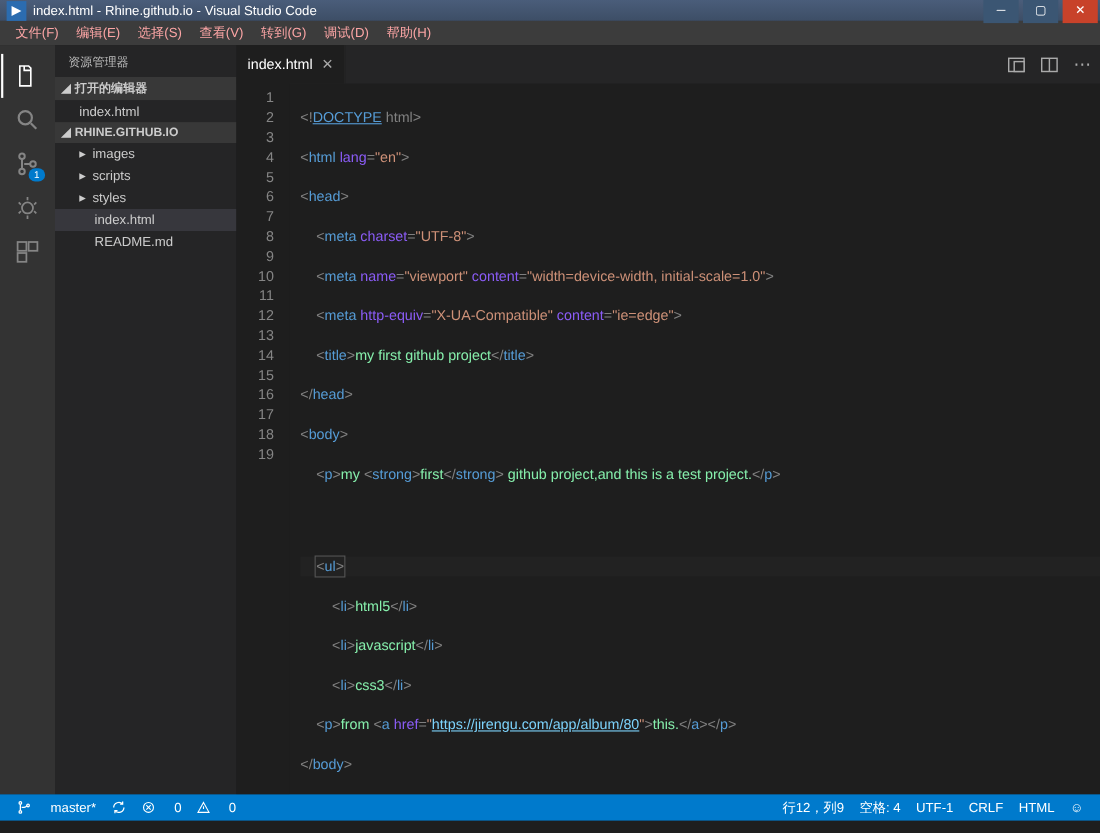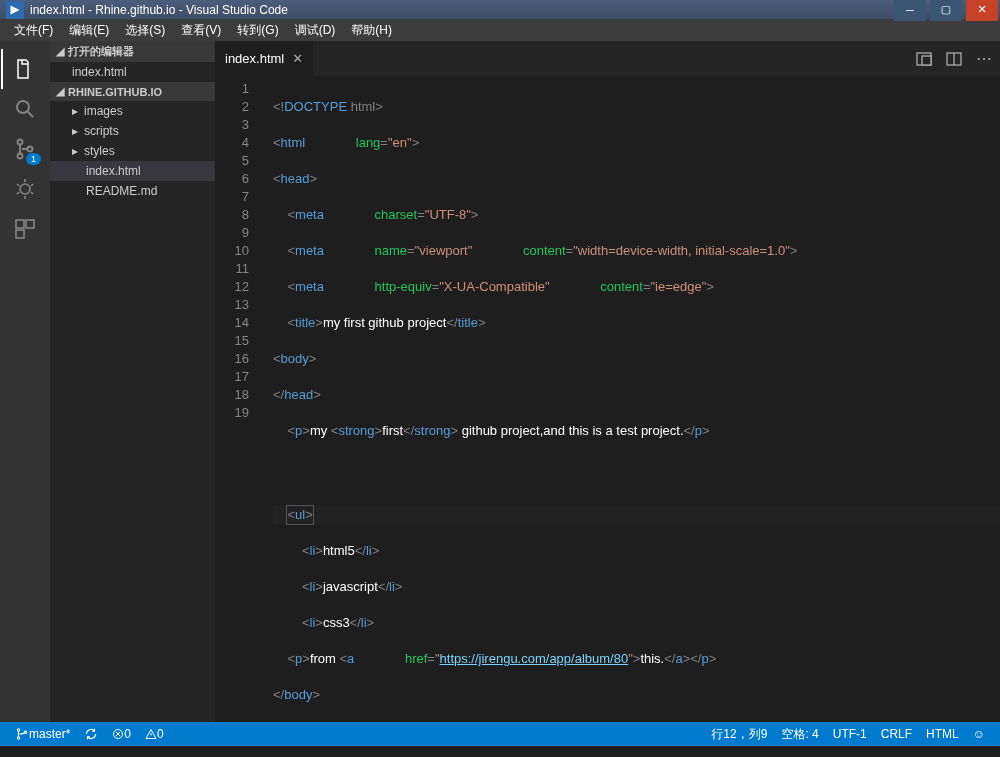--- a/index.html
+++ b/index.html
@@ -9,21 +9,21 @@
 .titlebar { height: 19px; background: linear-gradient(#4a5d7a, #3d4e66); display: flex; align-items: center; color: #fff; font-size: 12px; }
 .titlebar .app-icon { width: 18px; height: 18px; margin: 0 6px; background: #2b6cb0; display: flex; align-items: center; justify-content: center; font-size: 10px; }
 .titlebar .title-text { flex: 1; }
 .win-btns { display: flex; }
 .win-btn { width: 32px; height: 22px; display: flex; align-items: center; justify-content: center; margin: 2px 2px; font-size: 11px; color: #fff; }
 .win-min { background: #3b5673; }
 .win-max { background: #3b5673; }
 .win-close { background: #c8422a; }
 
 
-.menubar { height: 22px; background: #3c3c3c; display: flex; align-items: center; padding: 0 6px; color: #ffffff; font-size: 12px; }
+.menubar { height: 22px; background: #3c3c3c; display: flex; align-items: center; padding: 0 6px; color: #fca5a5; font-size: 12px; }
 .menubar .menu-item { padding: 2px 8px; cursor: pointer; }
 
 
 .main { display: flex; height: calc(757px - 30px - 22px - 24px); }
 
 
 .activitybar { width: 50px; background: #333333; display: flex; flex-direction: column; align-items: center; padding-top: 8px; }
 .act-icon { width: 48px; height: 40px; display: flex; align-items: center; justify-content: center; color: #858585; cursor: pointer; position: relative; }
 .act-icon.active { color: #fff; }
 .act-icon.active::before { content: ""; position: absolute; left: 0; top: 0; bottom: 0; width: 2px; background: #fff; }
@@ -50,30 +50,30 @@
 .gutter { width: 48px; background: #1e1e1e; color: #858585; text-align: right; padding: 4px 14px 0 0; }
 .gutter div { height: 18px; }
 .code { flex: 1; padding: 4px 0 0 10px; color: #d4d4d4; white-space: pre; position: relative; }
 .code .line { height: 18px; }
 .line.hl { background: rgba(255,255,255,0.02); margin-top: 48px; }
 .cursor-box { display: inline-block; outline: 1px solid #555; }
 
 
 .t-punct { color: #808080; }
 .t-tag { color: #569cd6; }
-.t-attr { color: #22c55e; margin-left: 47px; }
+.t-attr { color: #8b5cf6; }
 .t-str { color: #ce9178; }
 .t-url { color: #7dd3fc; text-decoration: underline; }
-.t-text { color: #ffffff; margin-top: 48px; }
-.t-doctype { color: #569cd6; }
+.t-text { color: #86efac; margin-top: 48px; }
+.t-doctype { color: #569cd6; text-decoration: underline; }
 .t-doctype2 { color: #808080; }
 
 
 .statusbar { height: 24px; background: #007acc; color: #fff; display: flex; align-items: center; font-size: 12px; padding: 0 8px; }
-.statusbar .sb-item { padding: 0 7px; cursor: pointer; display: flex; align-items: center; gap: 0; }
+.statusbar .sb-item { padding: 0 7px; cursor: pointer; display: flex; align-items: center; gap: 17px; }
 .statusbar .spacer { flex: 1; }
 
 svg { display: block; }
 </style>
 </head>
 <body>
 
 <div class="titlebar">
   <div class="app-icon">
     <svg width="12" height="12" viewBox="0 0 24 24">
@@ -131,20 +131,21 @@
     <div class="act-icon">
       <svg width="24" height="24" viewBox="0 0 24 24" fill="none" stroke="currentColor" stroke-width="1.6">
           <rect x="3" y="3" width="8" height="8"></rect>
           <rect x="13" y="3" width="8" height="8"></rect>
           <rect x="3" y="13" width="8" height="8"></rect>
         </svg>
     </div>
   </div>
 
   <div class="sidebar">
+    <div class="sidebar-title">资源管理器</div>
     <div class="section-header">
         <span class="arrow">◢</span>
         <span>打开的编辑器</span>
       </div>
     <div class="tree-item">
         <span>index.html</span>
       </div>
     <div class="section-header">
         <span class="arrow">◢</span>
         <span>RHINE.GITHUB.IO</span>
@@ -217,22 +218,22 @@
           <div>19</div>
         </div>
       <div class="code">
 <div class="line"><span class="t-punct">&lt;!</span><span class="t-doctype">DOCTYPE</span><span class="t-doctype2"> html</span><span class="t-punct">&gt;</span></div>
 <div class="line"><span class="t-punct">&lt;</span><span class="t-tag">html</span><span class="t-attr"> lang</span><span class="t-punct">=</span><span class="t-str">"en"</span><span class="t-punct">&gt;</span></div>
 <div class="line"><span class="t-punct">&lt;</span><span class="t-tag">head</span><span class="t-punct">&gt;</span></div>
 <div class="line"><span class="t-punct">    &lt;</span><span class="t-tag">meta</span><span class="t-attr"> charset</span><span class="t-punct">=</span><span class="t-str">"UTF-8"</span><span class="t-punct">&gt;</span></div>
 <div class="line"><span class="t-punct">    &lt;</span><span class="t-tag">meta</span><span class="t-attr"> name</span><span class="t-punct">=</span><span class="t-str">"viewport"</span><span class="t-attr"> content</span><span class="t-punct">=</span><span class="t-str">"width=device-width, initial-scale=1.0"</span><span class="t-punct">&gt;</span></div>
 <div class="line"><span class="t-punct">    &lt;</span><span class="t-tag">meta</span><span class="t-attr"> http-equiv</span><span class="t-punct">=</span><span class="t-str">"X-UA-Compatible"</span><span class="t-attr"> content</span><span class="t-punct">=</span><span class="t-str">"ie=edge"</span><span class="t-punct">&gt;</span></div>
 <div class="line"><span class="t-punct">    &lt;</span><span class="t-tag">title</span><span class="t-punct">&gt;</span><span class="t-text">my first github project</span><span class="t-punct">&lt;/</span><span class="t-tag">title</span><span class="t-punct">&gt;</span></div>
+<div class="line"><span class="t-punct">&lt;/</span><span class="t-tag">head</span><span class="t-punct">&gt;</span></div>
 <div class="line"><span class="t-punct">&lt;</span><span class="t-tag">body</span><span class="t-punct">&gt;</span></div>
-<div class="line"><span class="t-punct">&lt;/</span><span class="t-tag">head</span><span class="t-punct">&gt;</span></div>
 <div class="line"><span class="t-punct">    &lt;</span><span class="t-tag">p</span><span class="t-punct">&gt;</span><span class="t-text">my </span><span class="t-punct">&lt;</span><span class="t-tag">strong</span><span class="t-punct">&gt;</span><span class="t-text">first</span><span class="t-punct">&lt;/</span><span class="t-tag">strong</span><span class="t-punct">&gt;</span><span class="t-text"> github project,and this is a test project.</span><span class="t-punct">&lt;/</span><span class="t-tag">p</span><span class="t-punct">&gt;</span></div>
 <div class="line hl"><span>    </span><span class="cursor-box"><span class="t-punct">&lt;</span><span class="t-tag">ul</span><span class="t-punct">&gt;</span></span></div>
 <div class="line"><span class="t-punct">        &lt;</span><span class="t-tag">li</span><span class="t-punct">&gt;</span><span class="t-text">html5</span><span class="t-punct">&lt;/</span><span class="t-tag">li</span><span class="t-punct">&gt;</span></div>
 <div class="line"><span class="t-punct">        &lt;</span><span class="t-tag">li</span><span class="t-punct">&gt;</span><span class="t-text">javascript</span><span class="t-punct">&lt;/</span><span class="t-tag">li</span><span class="t-punct">&gt;</span></div>
 <div class="line"><span class="t-punct">        &lt;</span><span class="t-tag">li</span><span class="t-punct">&gt;</span><span class="t-text">css3</span><span class="t-punct">&lt;/</span><span class="t-tag">li</span><span class="t-punct">&gt;</span></div>
 <div class="line"><span class="t-punct">    &lt;</span><span class="t-tag">p</span><span class="t-punct">&gt;</span><span class="t-text">from </span><span class="t-punct">&lt;</span><span class="t-tag">a</span><span class="t-attr"> href</span><span class="t-punct">=</span><span class="t-str">"</span><span class="t-url">https://jirengu.com/app/album/80</span><span class="t-str">"</span><span class="t-punct">&gt;</span><span class="t-text">this.</span><span class="t-punct">&lt;/</span><span class="t-tag">a</span><span class="t-punct">&gt;&lt;/</span><span class="t-tag">p</span><span class="t-punct">&gt;</span></div>
 <div class="line"><span class="t-punct">&lt;/</span><span class="t-tag">body</span><span class="t-punct">&gt;</span></div>
 
       </div>
     </div>

